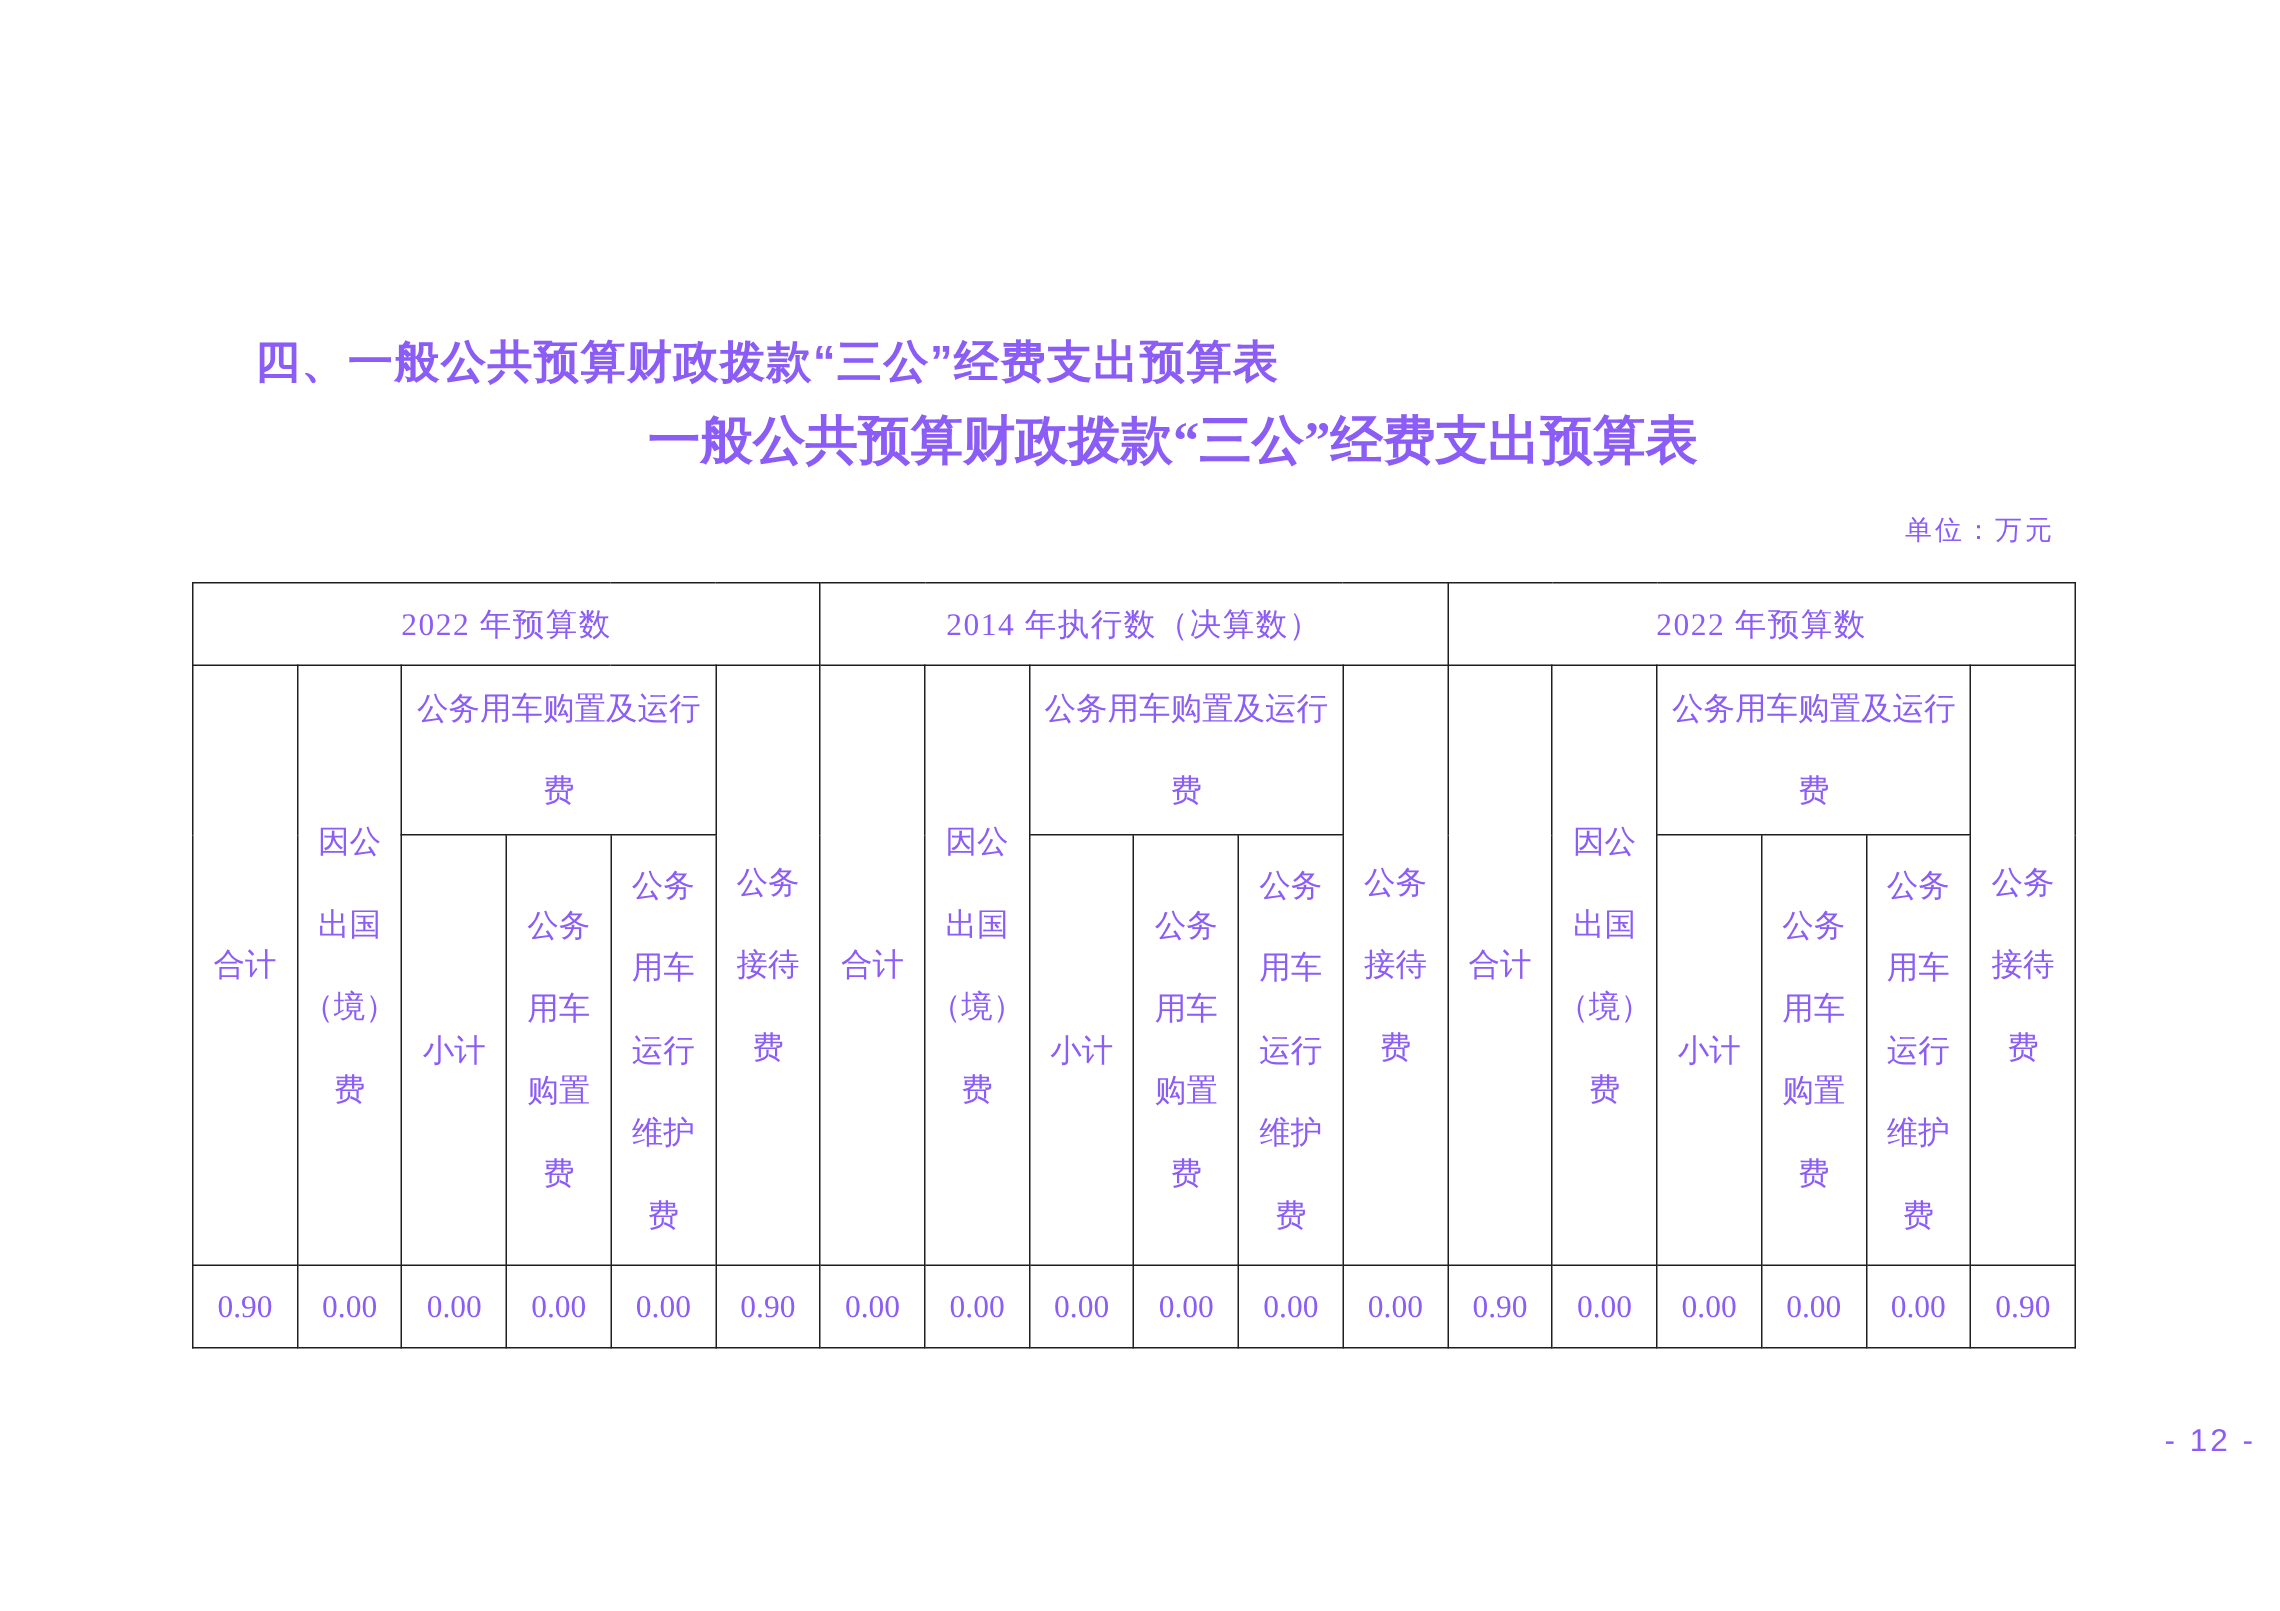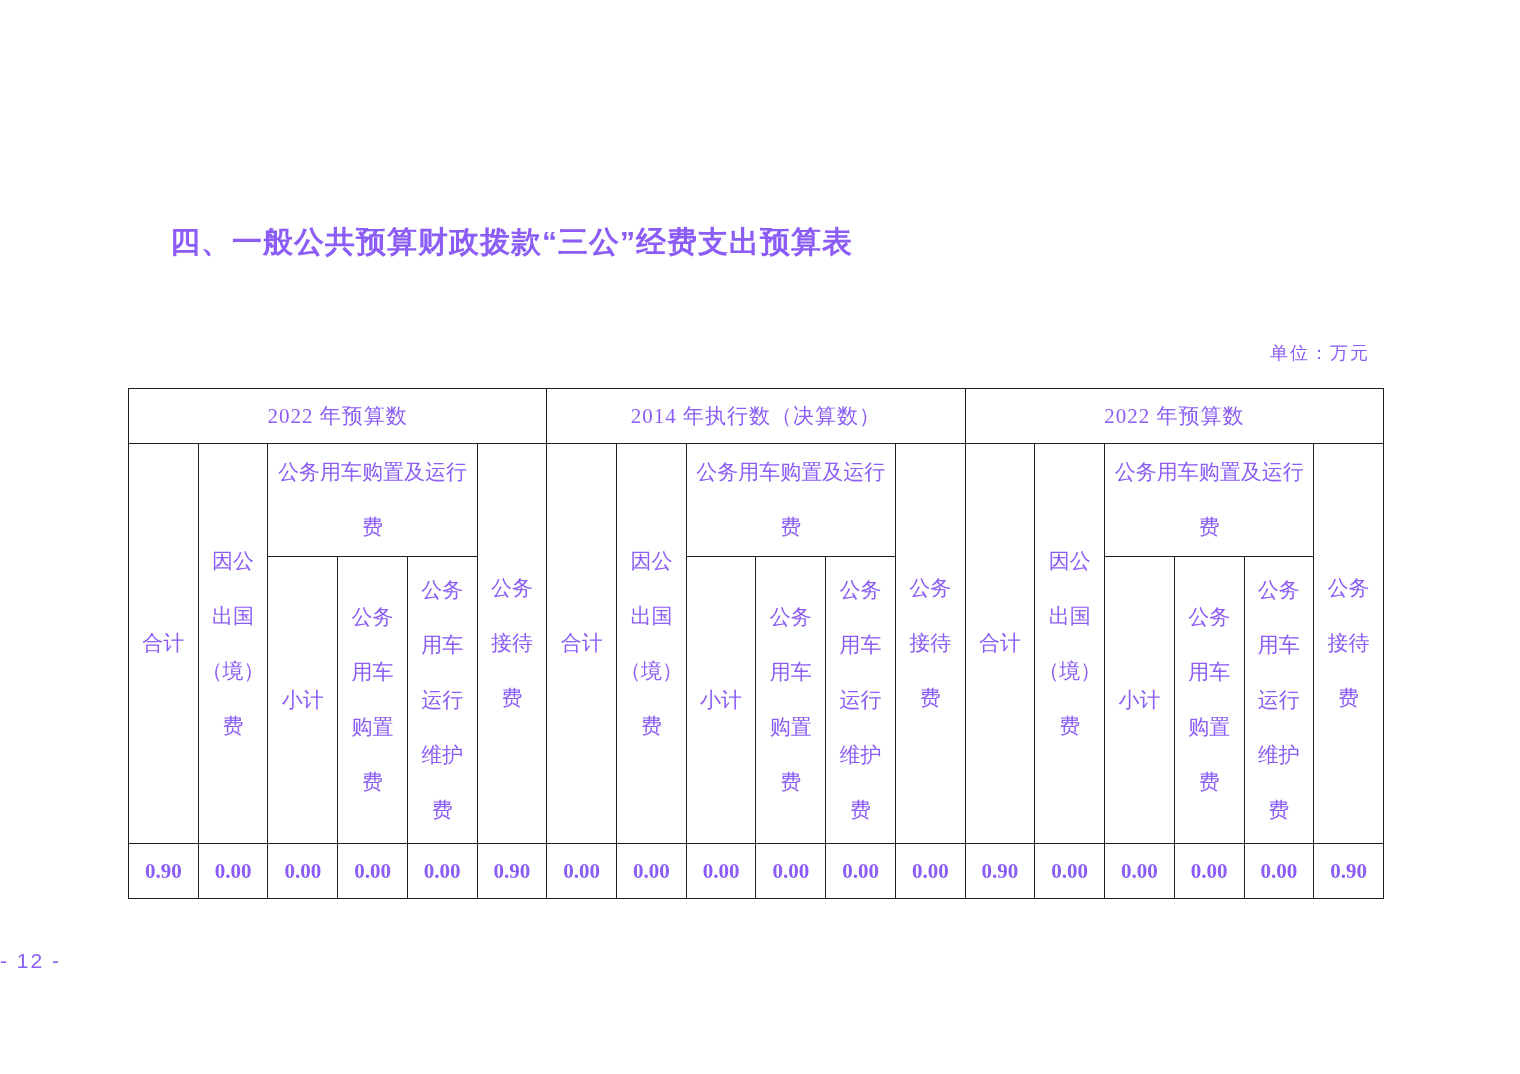--- a/index.html
+++ b/index.html
@@ -62,43 +62,44 @@
     border: 1px solid #1f1f1f;
     text-align: center;
     vertical-align: middle;
     font-size: 21px;
     padding: 0;
     overflow: hidden;
   }
   tr.row-groups   { height: 55px; }
   tr.row-head-top { height: 113px; }
   tr.row-head-sub { height: 287px; }
-  tr.row-data     { height: 55px; font-weight: bold; }
+  tr.row-data     { height: 55px; }
   td.hdr { white-space: pre-line; line-height: 55px; }
   td.group-label { line-height: 26px; letter-spacing: 1px; }
   td.val { font-size: 21px; line-height: 26px; }
   .page-number {
     position: absolute;
     left: 0;
     top: 948px;
     width: 1504px;
-    text-align: left;
+    text-align: right;
     font-family: "Liberation Sans", "DejaVu Sans", sans-serif;
     font-size: 21px;
     line-height: 26px;
     letter-spacing: 2px;
   }
 </style>
 </head>
 <body>
 
 <div class="page">
 
   <div class="section-heading">四、一般公共预算财政拨款“三公”经费支出预算表</div>
 
+  <div class="table-title">一般公共预算财政拨款“三公”经费支出预算表</div>
 
   <div class="unit-label">单位：万元</div>
 
   <div class="budget-table-wrap">
     <table class="budget-table">
       <colgroup>
         <col>
           <col>
           <col>
           <col>

